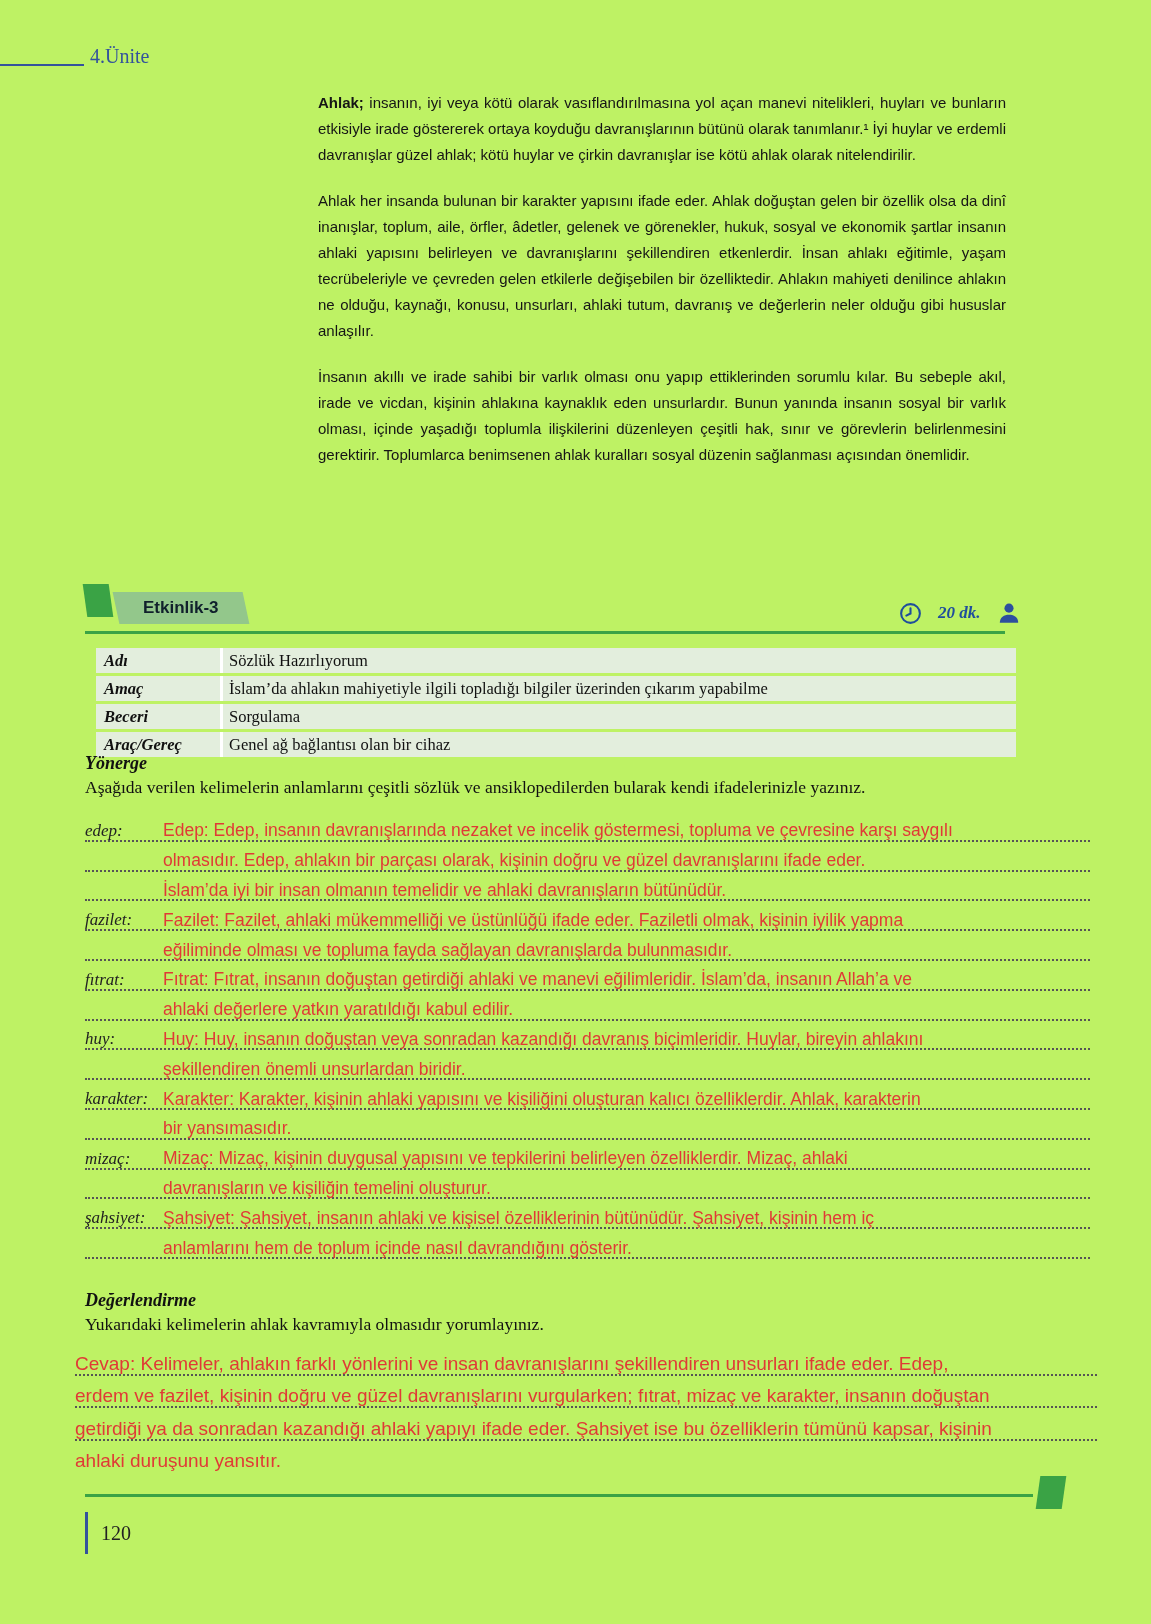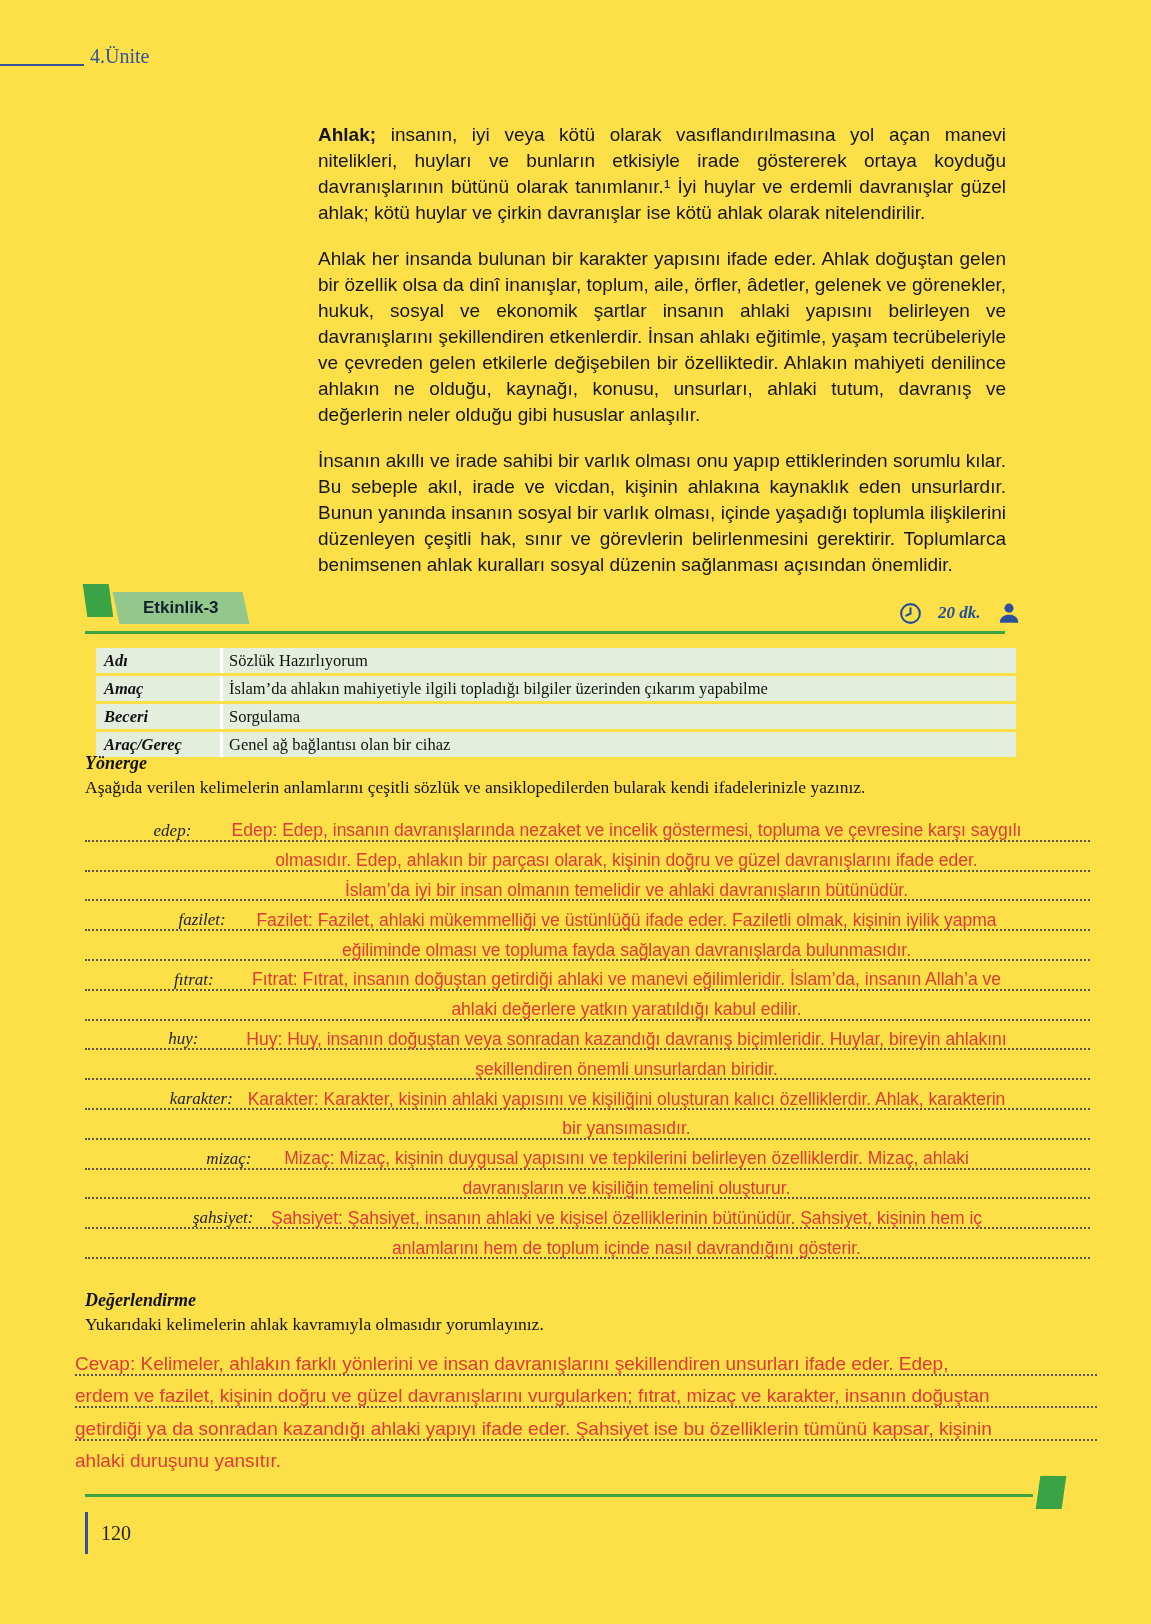--- a/index.html
+++ b/index.html
@@ -1,28 +1,28 @@
 <!DOCTYPE html>
 <html lang="tr"><head>
 <meta charset="utf-8">
 <style>
   html,body { margin:0; padding:0; background:#ffffff; }
   .page {
-    position:relative; width:1151px; height:1624px; background:#fde047;
+    position:relative; width:1151px; height:1624px; background:#bef264;
     font-family:"Liberation Serif", serif; color:#111; overflow:hidden;
   }
 
   
   .unit-line { position:absolute; left:0; top:64px; width:84px; height:2px; background:#33539c; }
   .unit-label { position:absolute; left:90px; top:45px; font-size:20px; color:#33539c; }
 
   
   .body-text {
-    position:absolute; left:318px; top:122px; width:688px;
-    font-family:"Liberation Sans", sans-serif; font-size:19px; line-height:26px;
+    position:absolute; left:318px; top:90px; width:688px;
+    font-family:"Liberation Sans", sans-serif; font-size:15px; line-height:26px;
     text-align:justify; color:#151515;
   }
   .body-text p { margin:0 0 20px 0; }
   .body-text b { font-weight:bold; }
 
   
   .banner-square { position:absolute; left:85px; top:584px; width:26px; height:33px; background:#3aa345; transform:skewX(8deg); }
   .banner-tab {
     position:absolute; left:116px; top:592px; width:130px; height:32px;
     background:#93c78b; transform:skewX(12deg);
@@ -47,21 +47,20 @@
 
   
   .yonerge-title { position:absolute; left:85px; top:753px; font-style:italic; font-weight:bold; font-size:18px; }
   .yonerge-text { position:absolute; left:85px; top:777px; width:950px; font-size:17.5px; }
 
   
   .defs { position:absolute; left:85px; top:812px; width:1005px; }
   .def-row {
     display:flex; align-items:flex-end; height:27.8px;
     border-bottom:2px dotted #555;
-    justify-content:center;
   }
   .def-term { flex:0 0 78px; font-style:italic; font-size:17px; color:#222; line-height:1; padding-bottom:1px; }
   .def-cont { padding-left:78px; }
   .red-ink {
     font-family:"Liberation Sans", sans-serif; color:#e03a36;
     font-size:17.5px; line-height:1.05; white-space:nowrap; padding-bottom:0px;
   }
 
   
   .deg-title { position:absolute; left:85px; top:1290px; font-style:italic; font-weight:bold; font-size:18px; }

